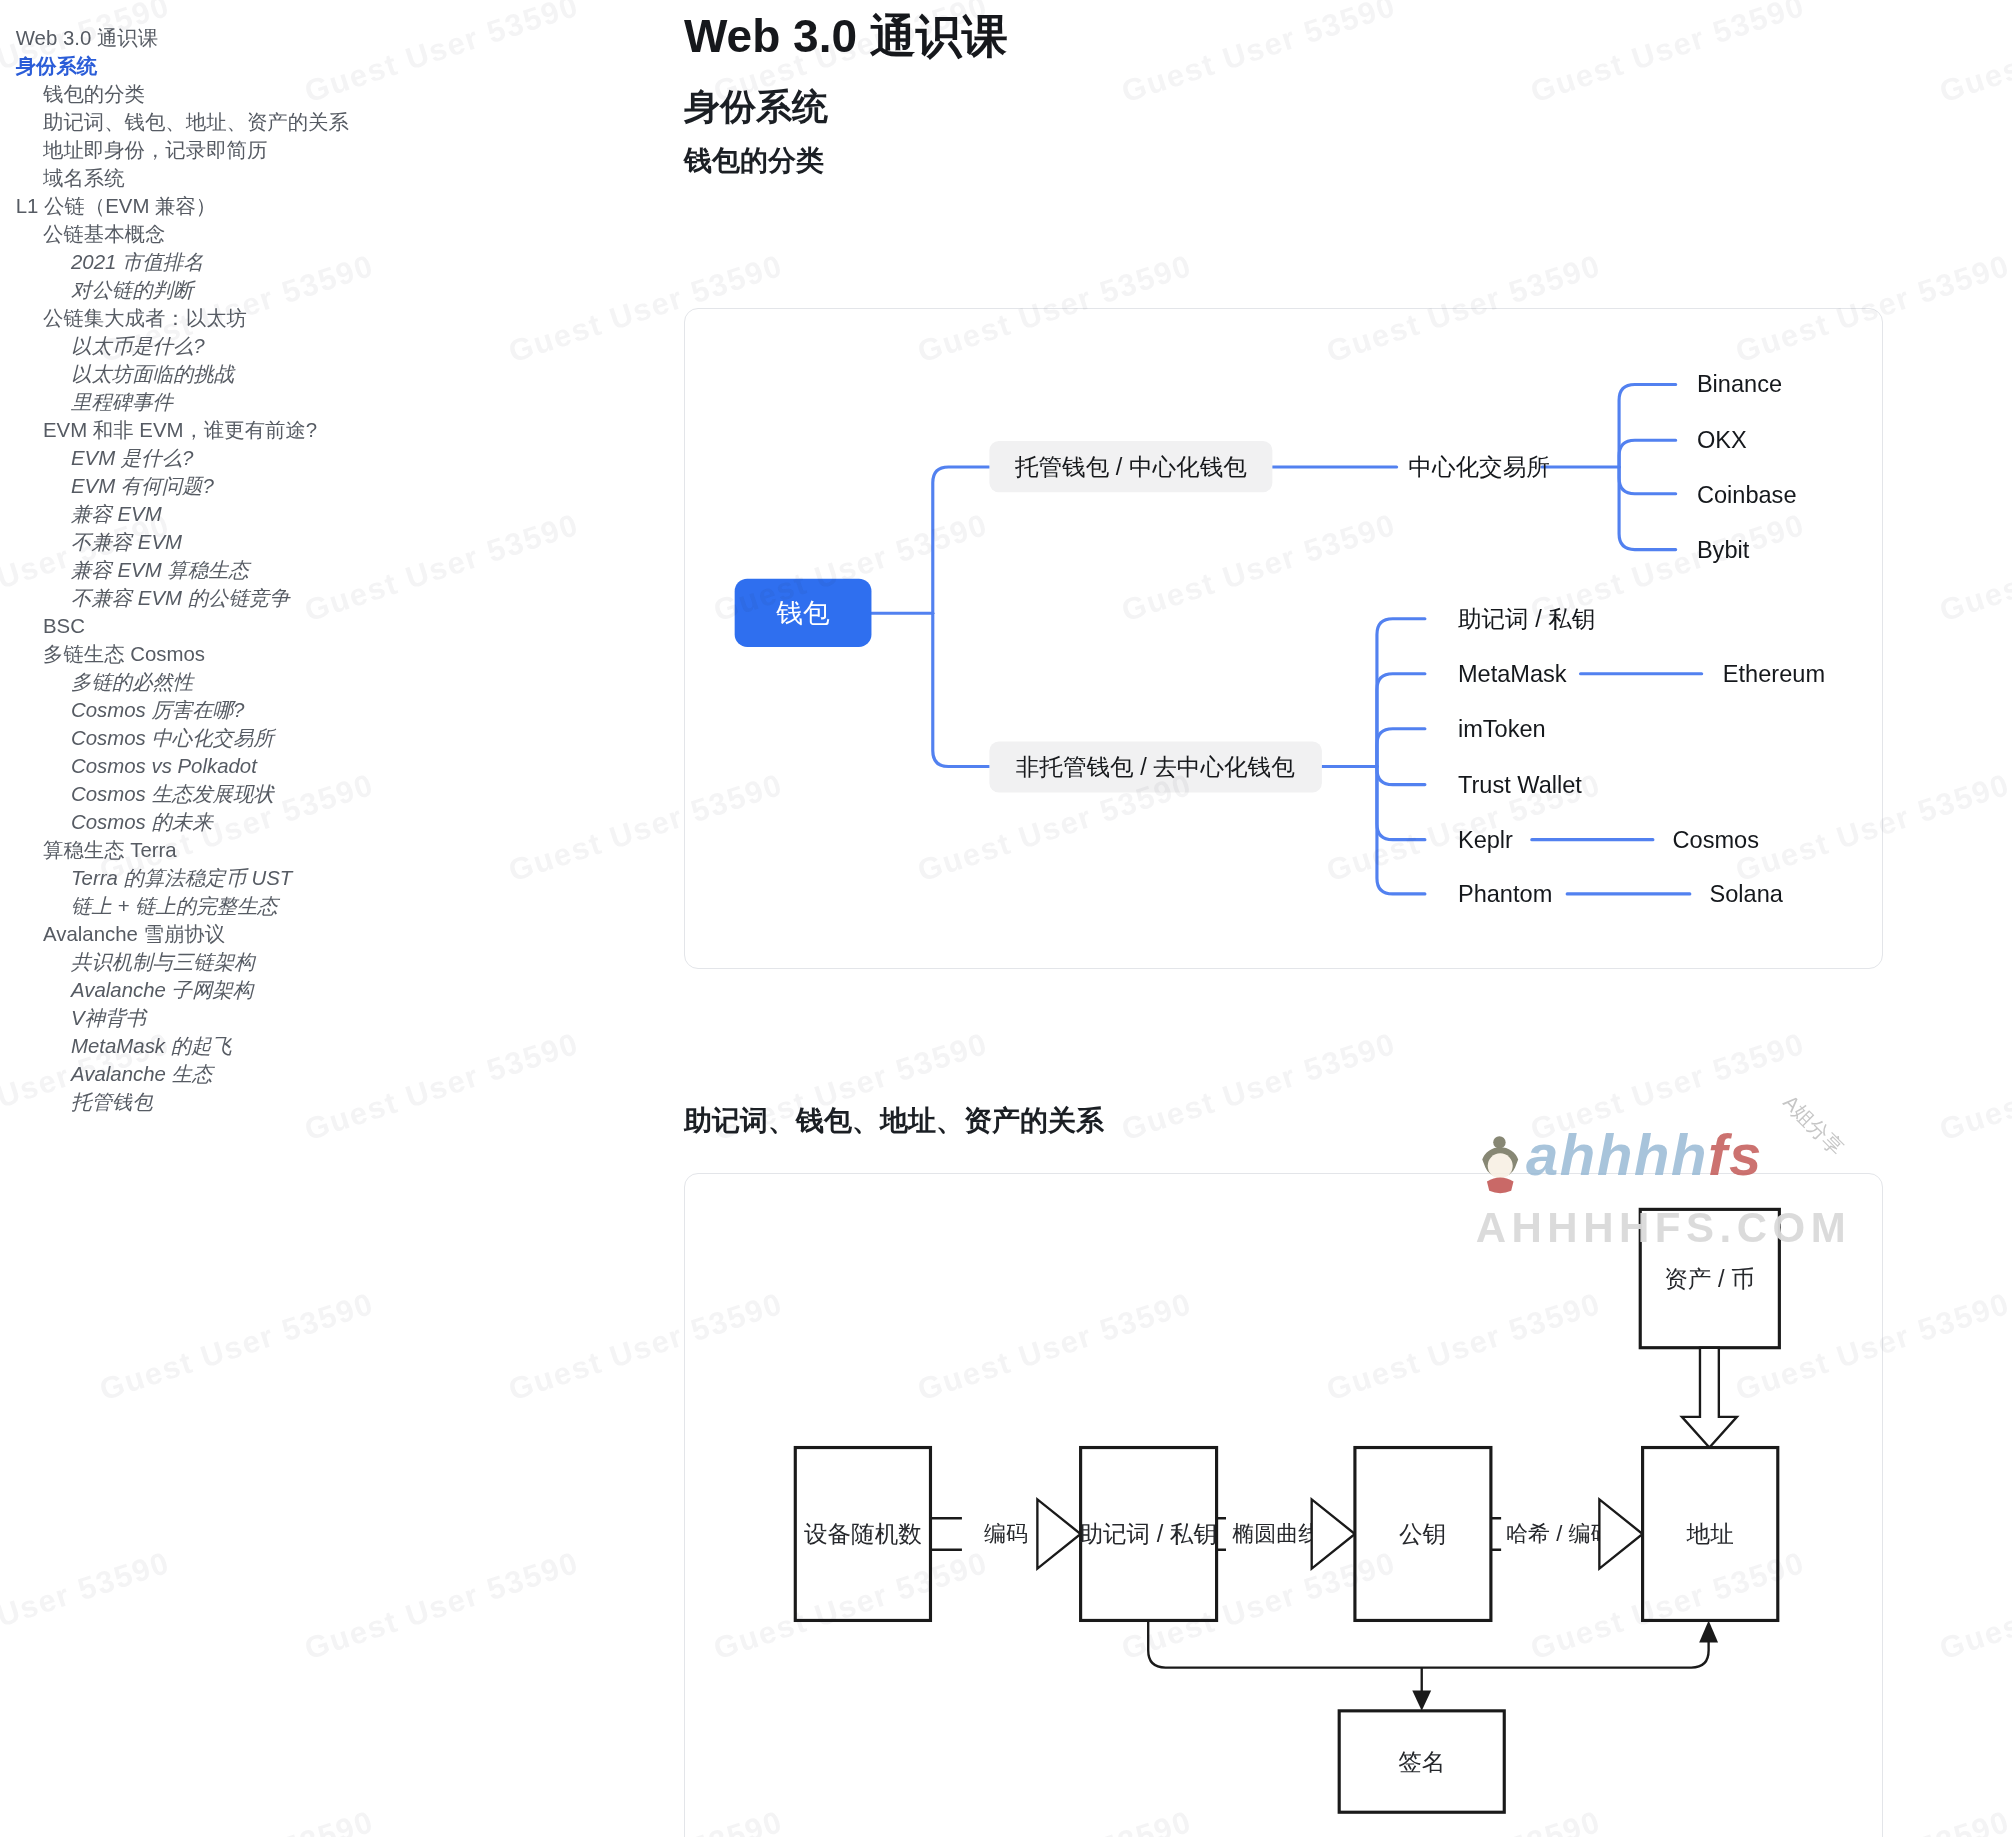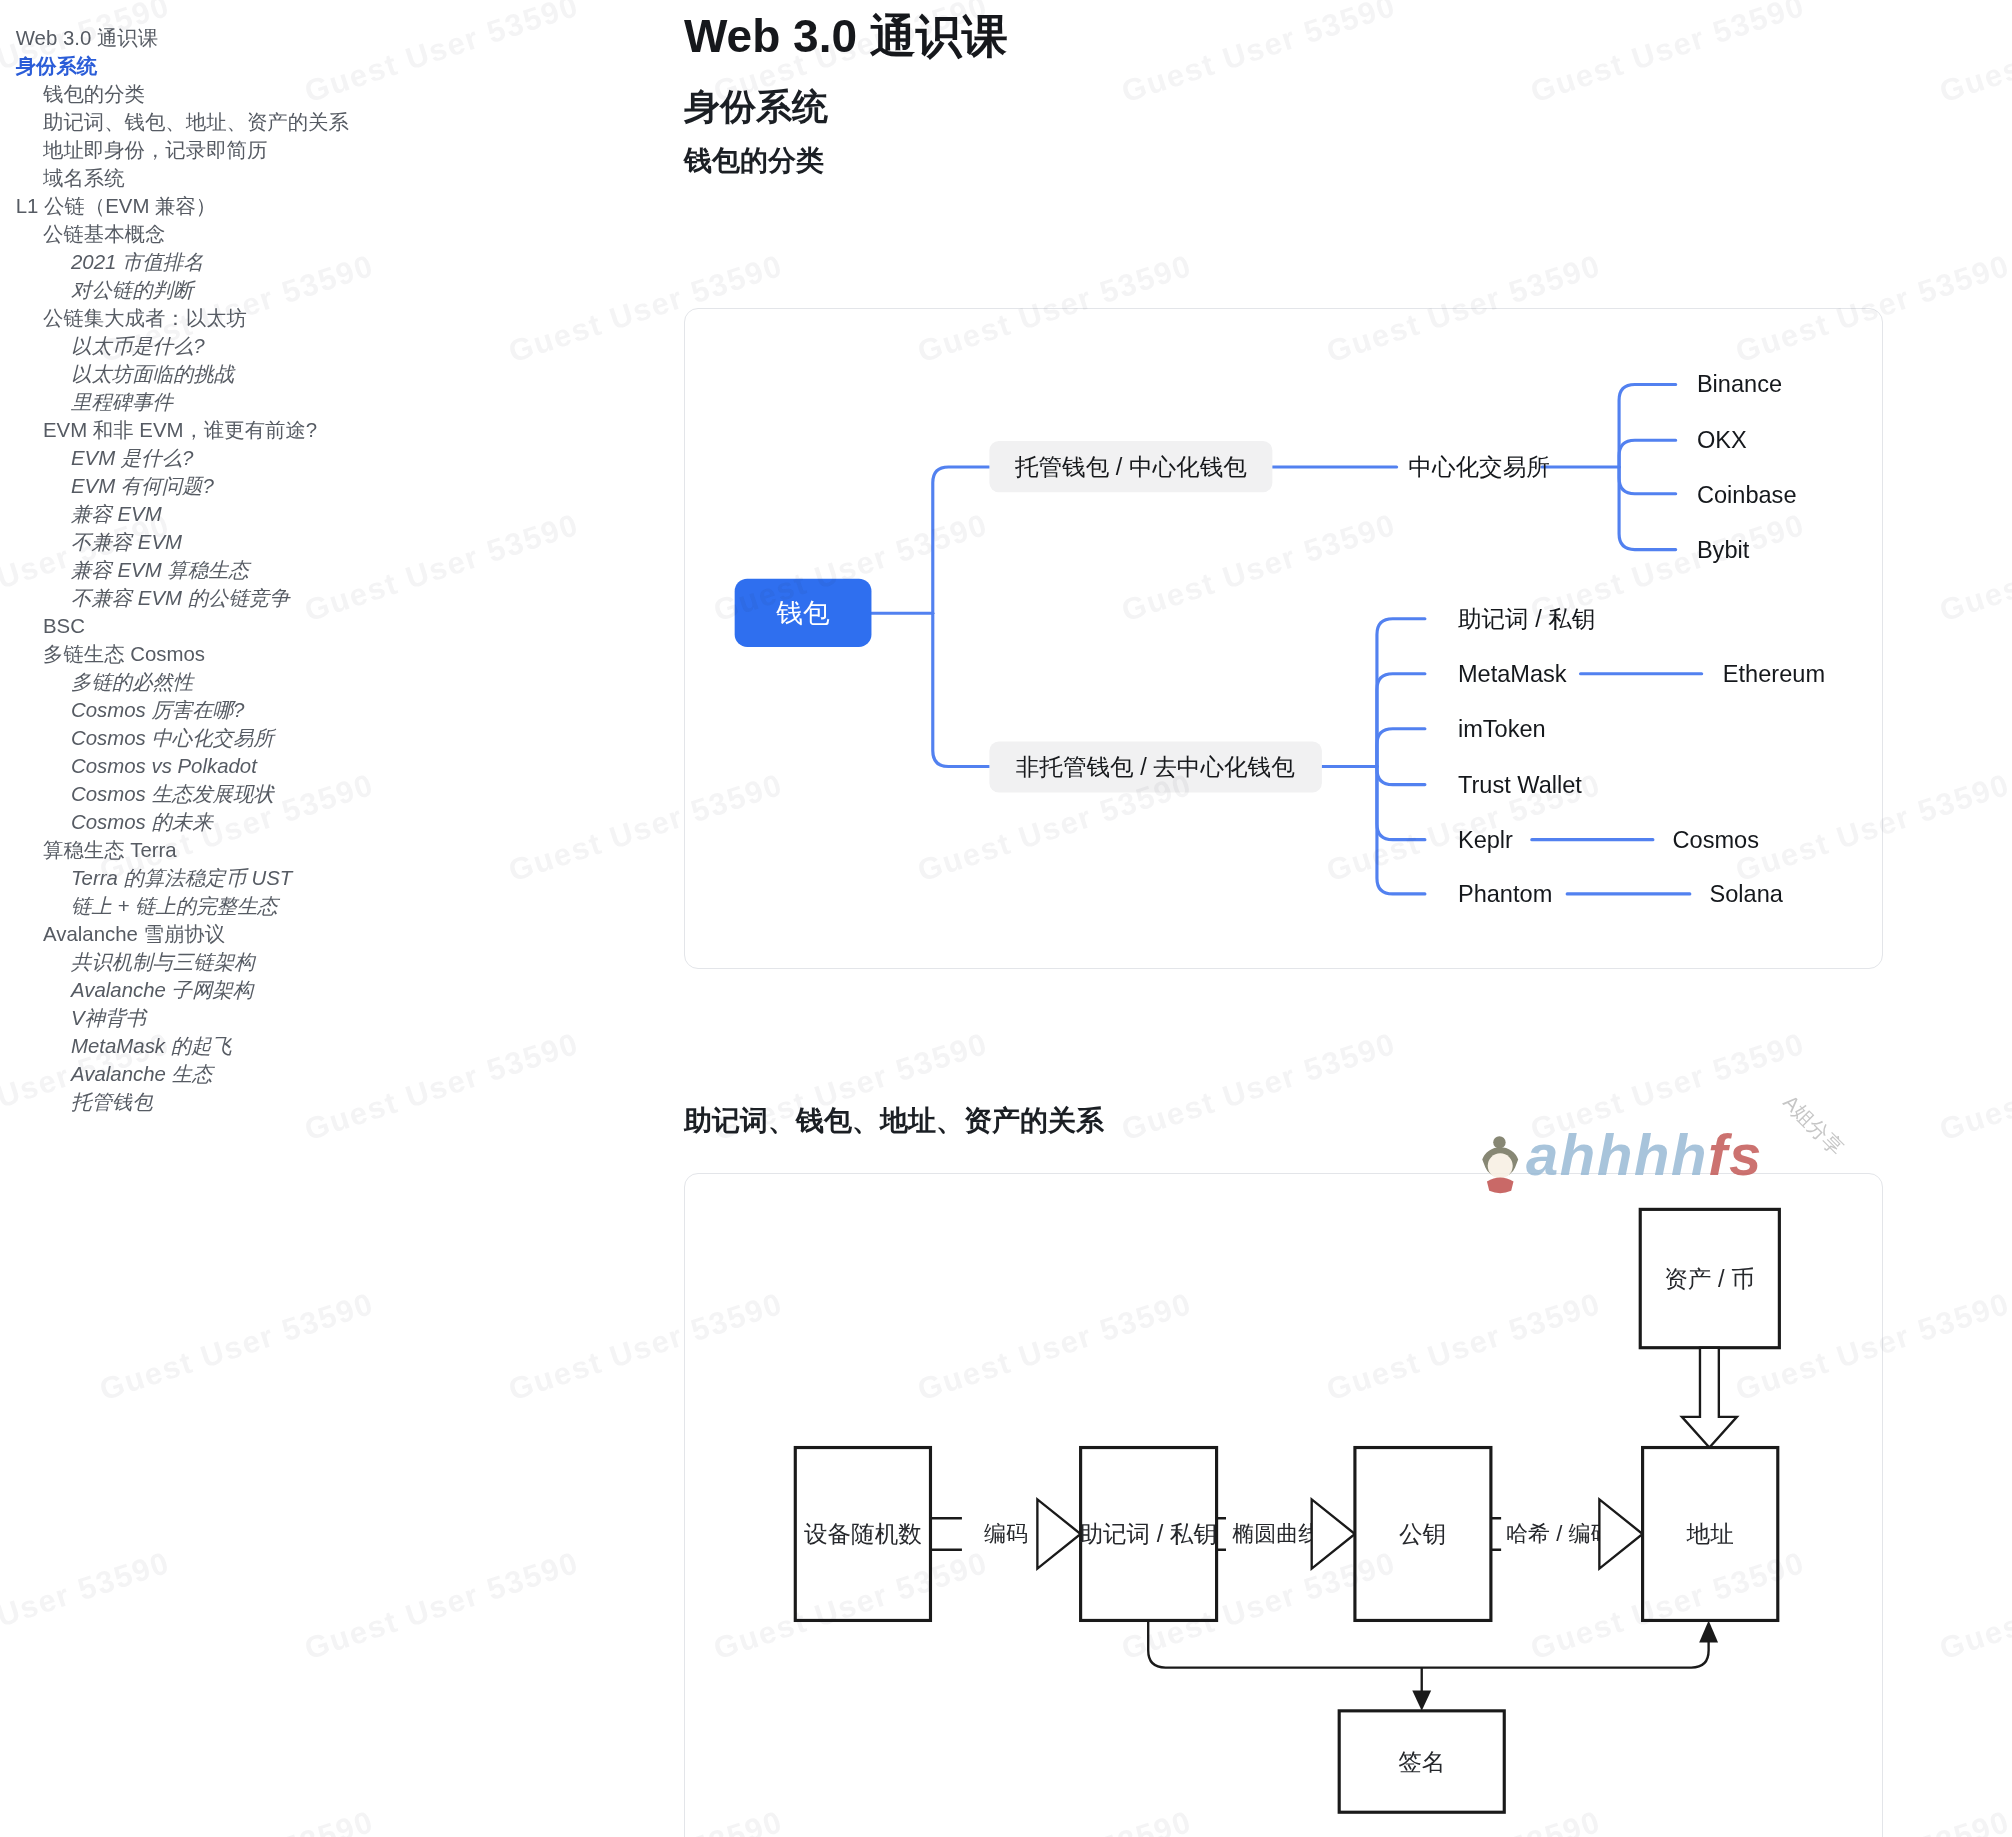--- a/index.html
+++ b/index.html
@@ -261,16 +261,17 @@
 
   <div class="logo">
     <svg class="logo-girl" width="50" height="61" viewBox="0 0 64 78" opacity="0.85">
       <circle cx="30" cy="12" r="8" fill="#73735c"></circle>
       <path d="M8,34 a24,22 0 0 1 46,0 l-4,10 a20,18 0 0 1 -38,0 Z" fill="#73735c"></path>
       <circle cx="31" cy="42" r="16" fill="#f7efe2"></circle>
       <path d="M14,62 q17,-10 34,0 l-3,12 q-14,6 -28,0 Z" fill="#c0504d"></path>
     </svg>
     <div class="logo-main"><span>ahhhh</span><span class="fs">fs</span></div>
     <div class="logo-tag">A姐分享</div>
+    <div class="logo-domain">AHHHHFS.COM</div>
   </div>
 
 </div>
 
 
 </body></html>

